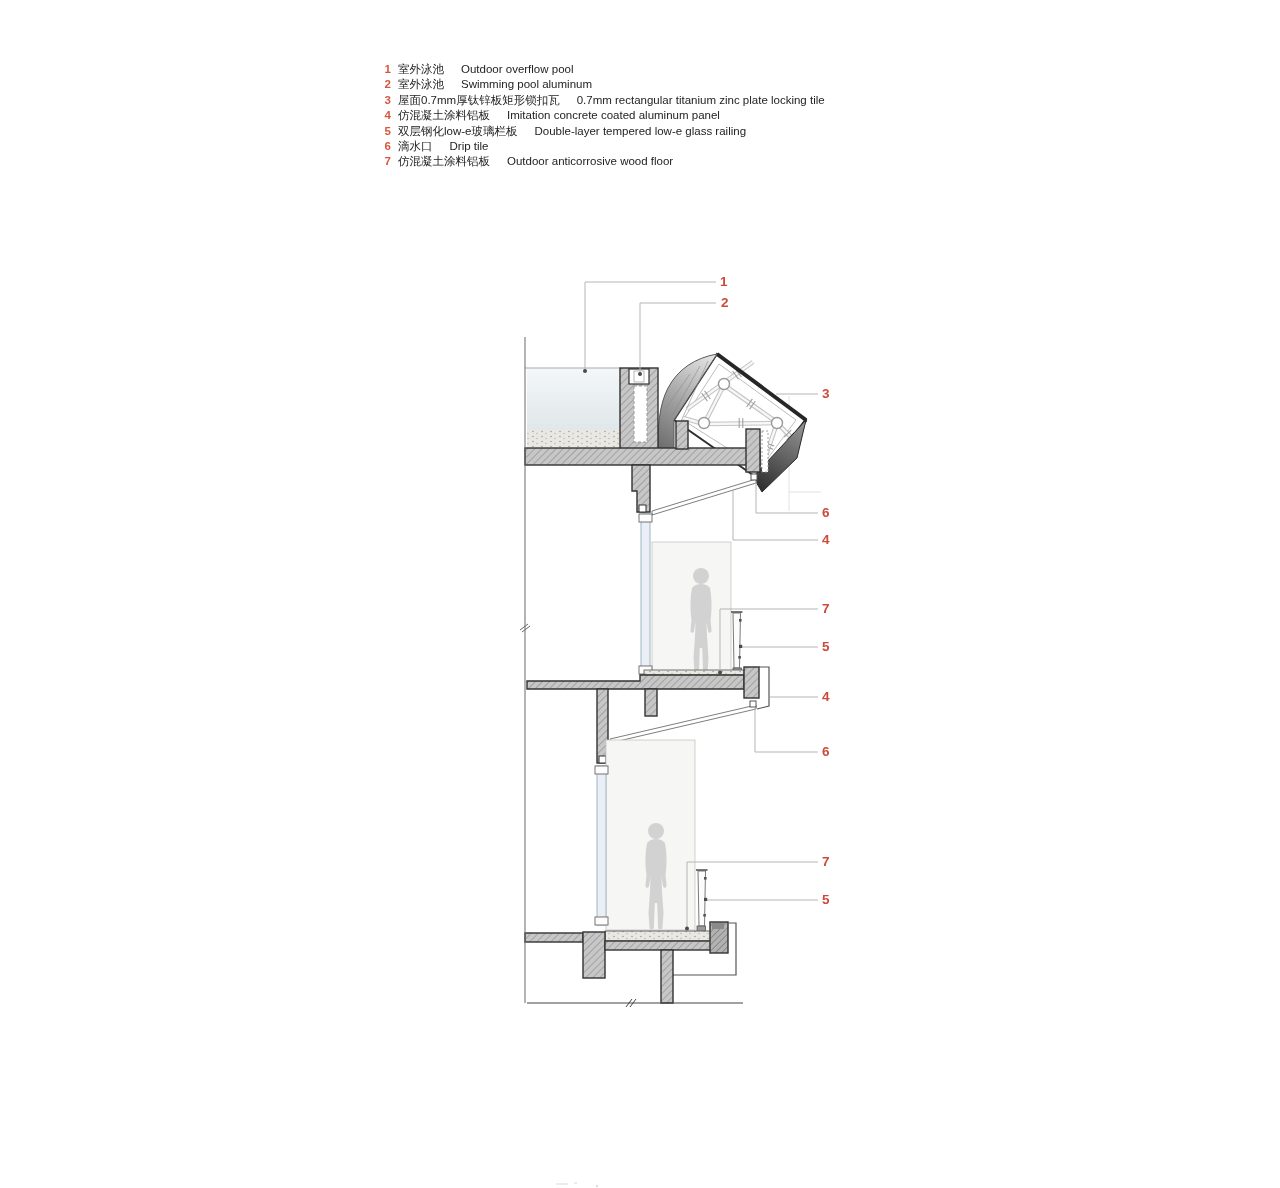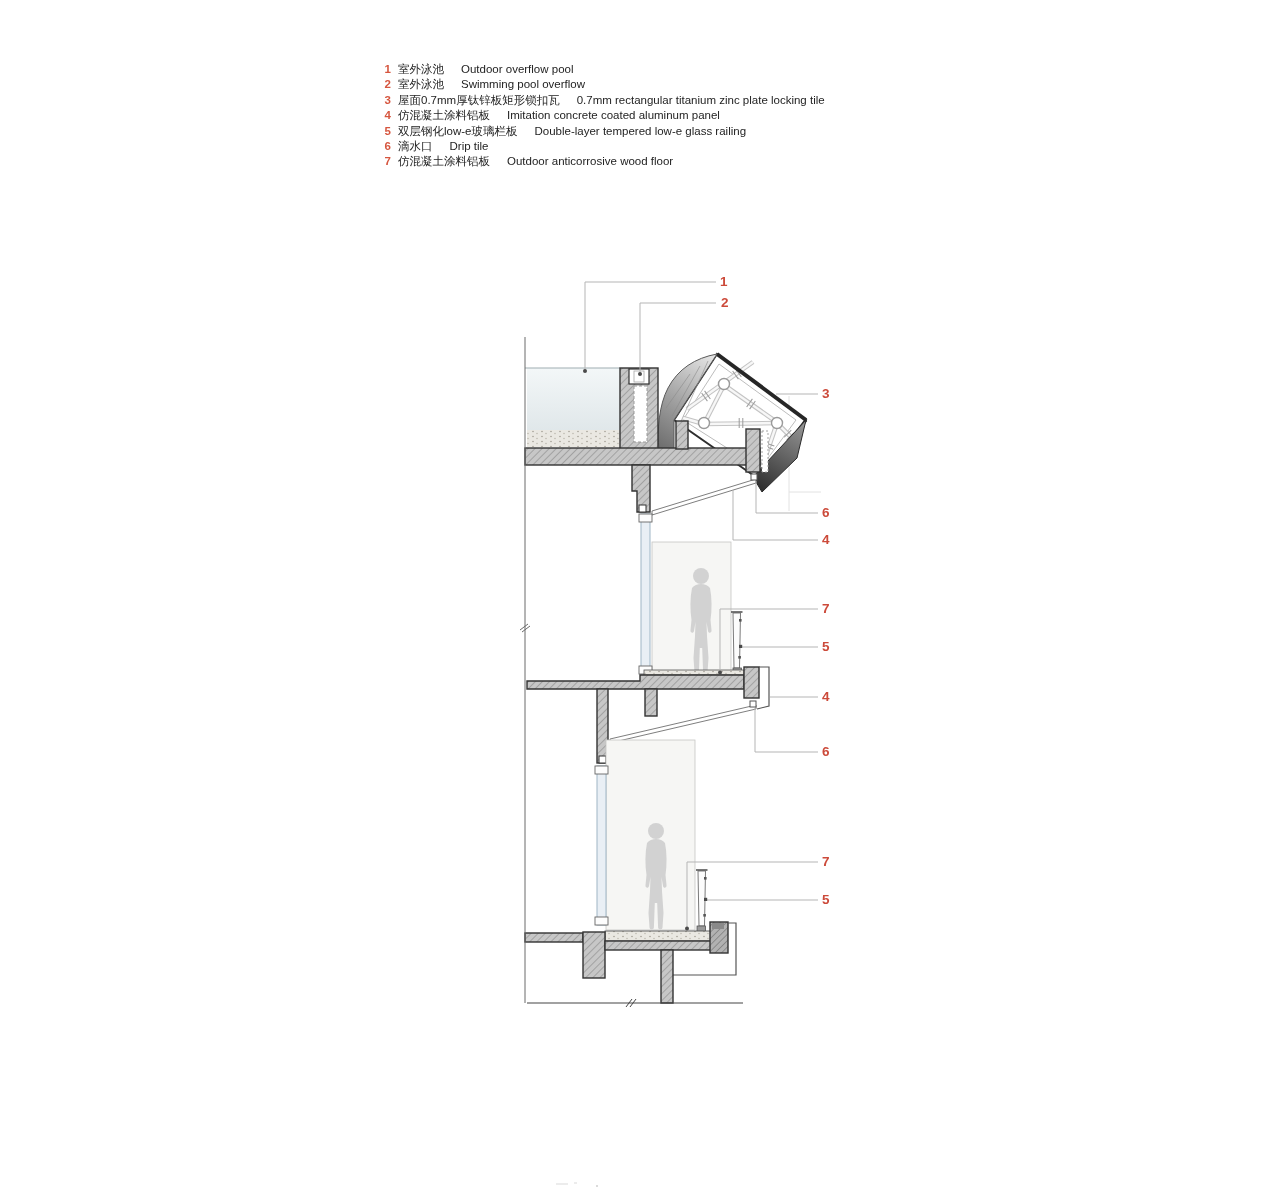--- a/index.html
+++ b/index.html
@@ -20,21 +20,21 @@
 
   <div class="legend" style="color: rgb(35, 35, 35);">
       <div class="legend-row">
         <span class="lnum" style="color: rgb(214, 86, 63);">1</span>
         <span class="lcn">室外泳池</span>
         <span class="len">Outdoor overflow pool</span>
       </div>
       <div class="legend-row">
         <span class="lnum" style="color: rgb(214, 86, 63);">2</span>
         <span class="lcn">室外泳池</span>
-        <span class="len">Swimming pool overflow</span>
+        <span class="len">Swimming pool aluminum</span>
       </div>
       <div class="legend-row">
         <span class="lnum" style="color: rgb(214, 86, 63);">3</span>
         <span class="lcn">屋面0.7mm厚钛锌板矩形锁扣瓦</span>
         <span class="len">0.7mm rectangular titanium zinc plate locking tile</span>
       </div>
       <div class="legend-row">
         <span class="lnum" style="color: rgb(214, 86, 63);">4</span>
         <span class="lcn">仿混凝土涂料铝板</span>
         <span class="len">Imitation concrete coated aluminum panel</span>

